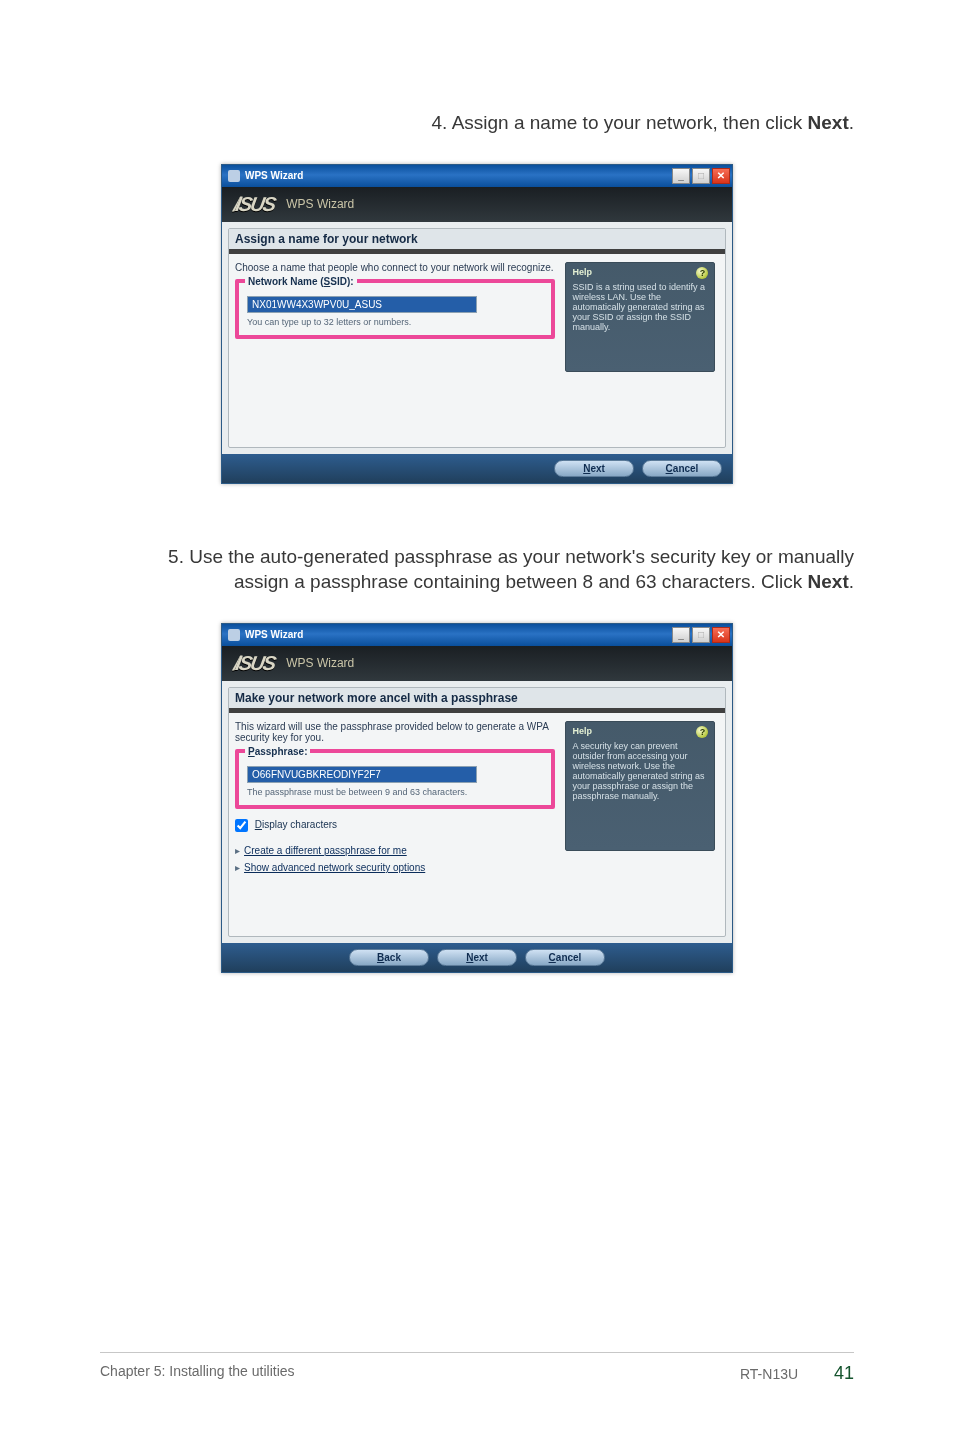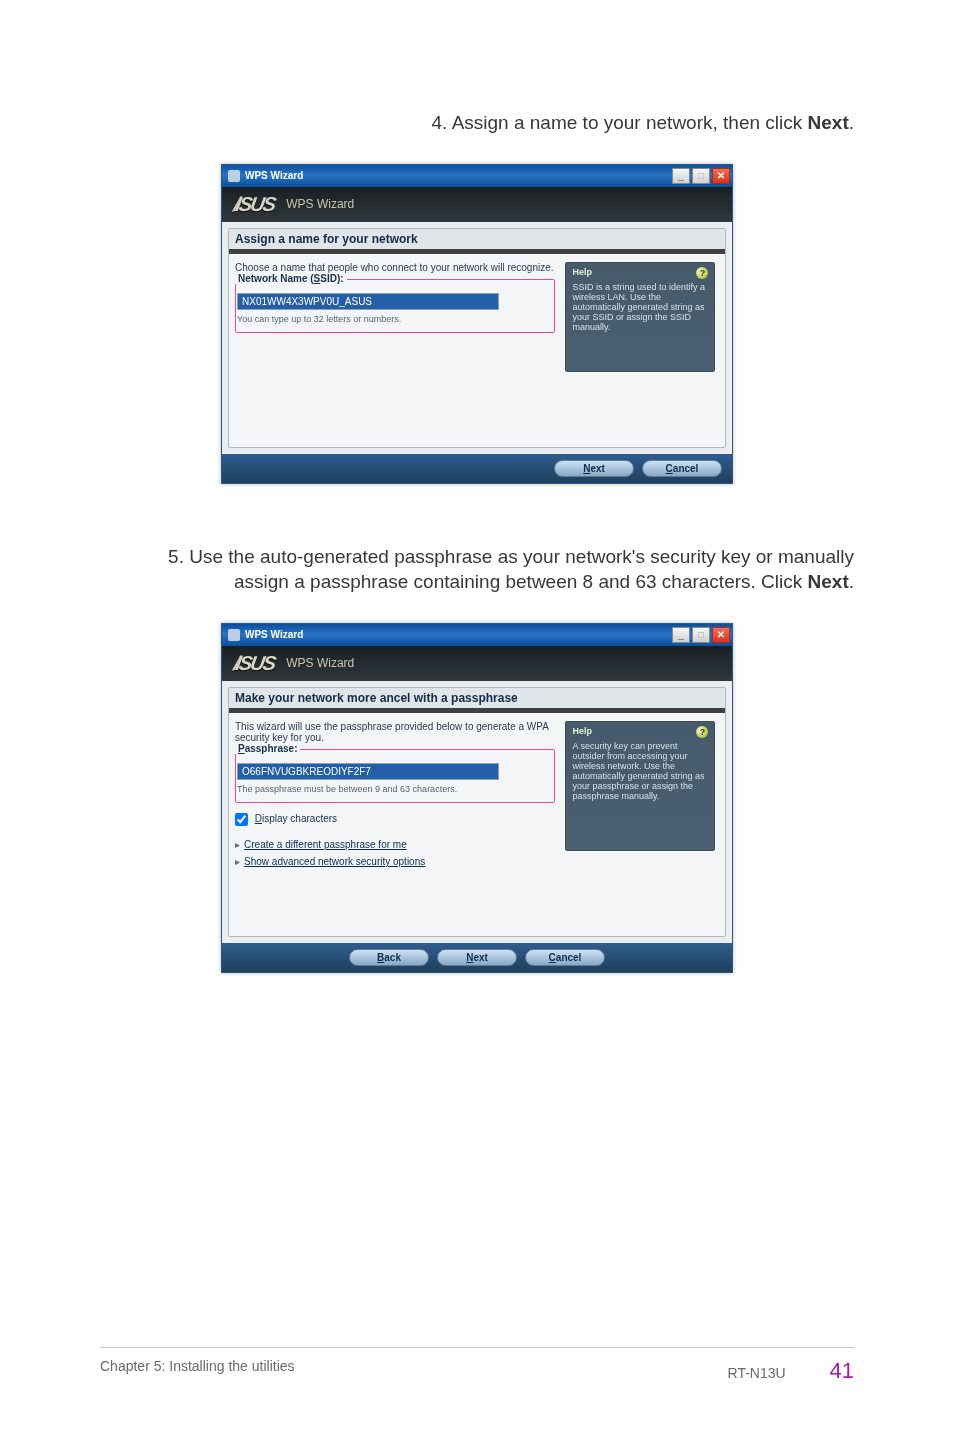--- a/index.html
+++ b/index.html
@@ -125,37 +125,37 @@
     margin-bottom: 3px;
     gap: 26px;
   }
   .helpbox .hb-q {
     width: 12px; height: 12px; border-radius: 50%;
     background: radial-gradient(circle at 35% 35%,#f5f9cf,#b7c93e 70%);
     color: #2a3b00; font-weight: bold; font-size: 9px; text-align: center; line-height: 12px;
   }
 
   .fieldset {
-    border: 1px solid #ec4899;
+    border: 4px solid #ec4899;
     border-radius: 2px;
-    padding: 10px 1px 8px;
+    padding: 10px 8px 8px;
     margin-top: 6px;
   }
   .legend {
     position: relative;
     top: -17px; left: -2px;
     background: #f3f5f6;
     display: inline-block;
     padding: 0 3px;
     font-size: 10px; font-weight: bold;
     color: #16304f;
   }
   .text-input {
     display: block;
-    width: 262px;
+    width: 230px;
     font-size: 10px;
     padding: 2px 4px;
     background: #fff;
     border: 1px solid #8ca1b2;
     color: #111;
     margin-top: -8px;
   }
   .text-input.selected {
     background: #245ea8;
     color: #fff;
@@ -196,21 +196,21 @@
     position: absolute;
     bottom: 54px;
     left: 100px; right: 100px;
     border-top: 1px solid #c7c7c7;
     padding-top: 10px;
     display: flex;
     justify-content: space-between;
     font-size: 14px;
     color: #6a6a6a;
   }
-  .footer .pg { color: #a21caf; font-size: 22px; margin-left: 40px; }
+  .footer .pg { color: #14532d; font-size: 18px; margin-left: 32px; }
 
   .u { text-decoration: underline; }
 
   .section5 { }
   .section5 .instruction { padding-left: 0; text-indent: -28px; margin-left: 28px; }
 </style>
 </head>
 <body>
 
 <div class="page">

